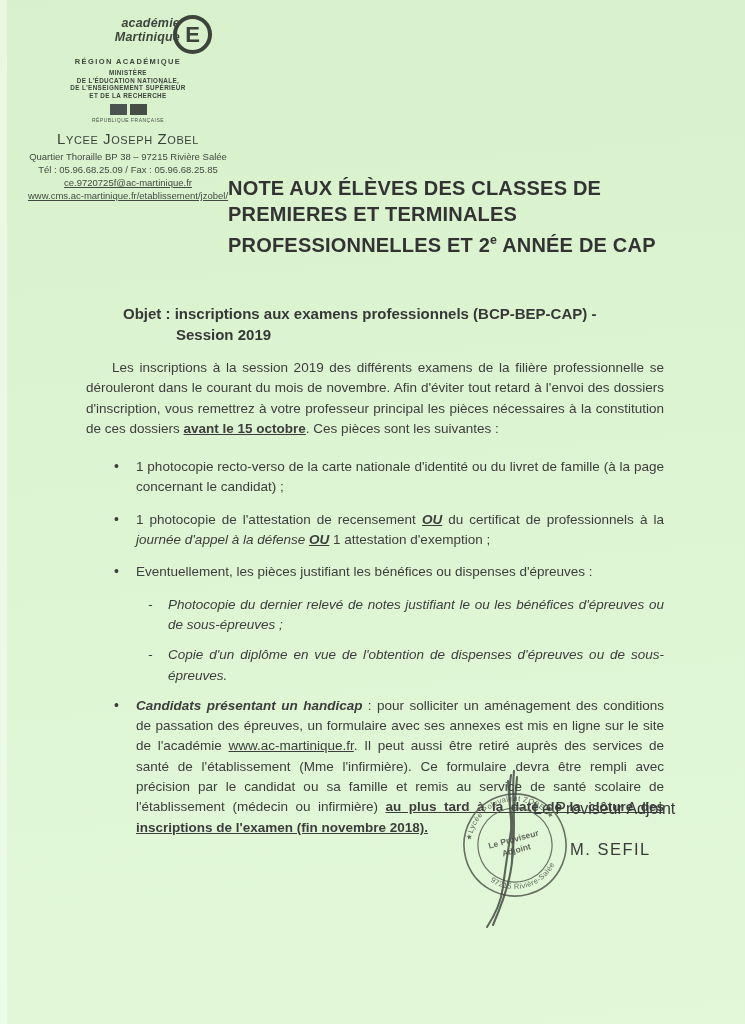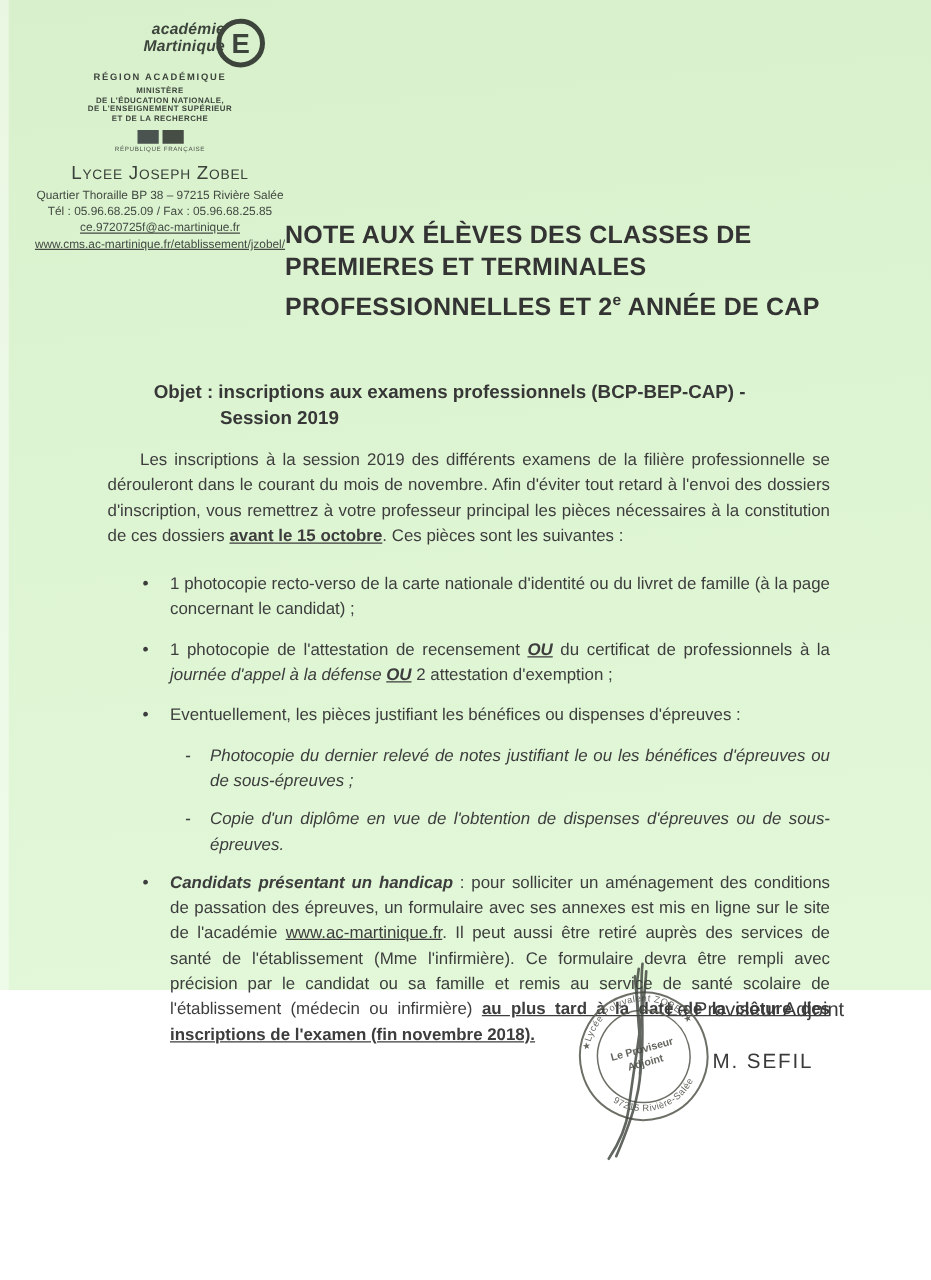--- a/index.html
+++ b/index.html
@@ -1,18 +1,18 @@
 <!DOCTYPE html>
 <html><head>
 <meta charset="utf-8">
 <style>
   html,body{margin:0;padding:0;}
   body{width:745px;height:1024px;overflow:hidden;
        font-family:"Liberation Sans",sans-serif;color:#3f3f3f;}
-  .page{position:absolute;inset:0;width:745px;height:792px;
+  .page{position:absolute;inset:0;width:745px;height:1024px;
         background:linear-gradient(175deg,#d8f0cb 0%,#ddf4d2 40%,#e2f8d9 100%);}
   .page::before{content:"";position:absolute;left:0;top:0;width:7px;height:100%;
         background:rgba(255,255,255,.45);}
   .b{font-weight:bold}.i{font-style:italic}.u{text-decoration:underline}
   .sup{vertical-align:super;font-size:.62em}
 
   
   .brand{position:absolute;left:106px;top:16px;display:flex;align-items:flex-start;}
   .brand-name{width:74px;text-align:right;font-weight:bold;font-style:italic;
         font-size:12.5px;line-height:1.12;color:#3c443c;letter-spacing:.2px;}
@@ -98,21 +98,21 @@
       <div><span>NOTE AUX ÉLÈVES DES CLASSES DE</span></div>
       <div><span>PREMIERES ET TERMINALES</span></div>
       <div><span>PROFESSIONNELLES ET 2</span><span class="sup">e</span><span> ANNÉE DE CAP</span></div>
     </div>
 
   <div class="subject"><span class="b">Objet : inscriptions aux examens professionnels (BCP-BEP-CAP) -</span><br><span class="b">Session 2019</span></div>
 
   <div class="doc-body">
       <div class="blk p"><span><span>Les inscriptions à la session 2019 des différents examens de la filière professionnelle se dérouleront dans le courant du mois de novembre. Afin d'éviter tout retard à l'envoi des dossiers d'inscription, vous remettrez à votre professeur principal les pièces nécessaires à la constitution de ces dossiers </span><span class="b u">avant le 15 octobre</span><span>. Ces pièces sont les suivantes :</span></span></div>
       <div class="blk bullet"><span class="marker bullet-marker">•</span><span><span>1 photocopie recto-verso de la carte nationale d'identité ou du livret de famille (à la page concernant le candidat) ;</span></span></div>
-      <div class="blk bullet"><span class="marker bullet-marker">•</span><span><span>1 photocopie de l'attestation de recensement </span><span class="b i u">OU</span><span> du certificat de professionnels à la </span><span class="i">journée d'appel à la défense</span><span> </span><span class="b i u">OU</span><span> 2 attestation d'exemption ;</span></span></div>
+      <div class="blk bullet"><span class="marker bullet-marker">•</span><span><span>1 photocopie de l'attestation de recensement </span><span class="b i u">OU</span><span> du certificat de professionnels à la </span><span class="i">journée d'appel à la défense</span><span> </span><span class="b i u">OU</span><span> 1 attestation d'exemption ;</span></span></div>
       <div class="blk bullet"><span class="marker bullet-marker">•</span><span><span>Eventuellement, les pièces justifiant les bénéfices ou dispenses d'épreuves :</span></span></div>
       <div class="blk dash"><span class="marker dash-marker">-</span><span><span class="i">Photocopie du dernier relevé de notes justifiant le ou les bénéfices d'épreuves ou de sous-épreuves ;</span></span></div>
       <div class="blk dash"><span class="marker dash-marker">-</span><span><span class="i">Copie d'un diplôme en vue de l'obtention de dispenses d'épreuves ou de sous-épreuves.</span></span></div>
       <div class="blk bullet"><span class="marker bullet-marker">•</span><span><span class="b i">Candidats présentant un handicap</span><span> : pour solliciter un aménagement des conditions de passation des épreuves, un formulaire avec ses annexes est mis en ligne sur le site de l'académie </span><span class="u">www.ac-martinique.fr</span><span>. Il peut aussi être retiré auprès des services de santé de l'établissement (Mme l'infirmière). Ce formulaire devra être rempli avec précision par le candidat ou sa famille et remis au service de santé scolaire de l'établissement (médecin ou infirmière) </span><span class="b u">au plus tard à la date de la clôture des inscriptions de l'examen (fin novembre 2018).</span></span></div>
     </div>
 
   <div class="sig-role">Le Proviseur Adjoint</div>
   <div class="sig-name">M. SEFIL</div>
 
   <div class="stamp-wrap">

